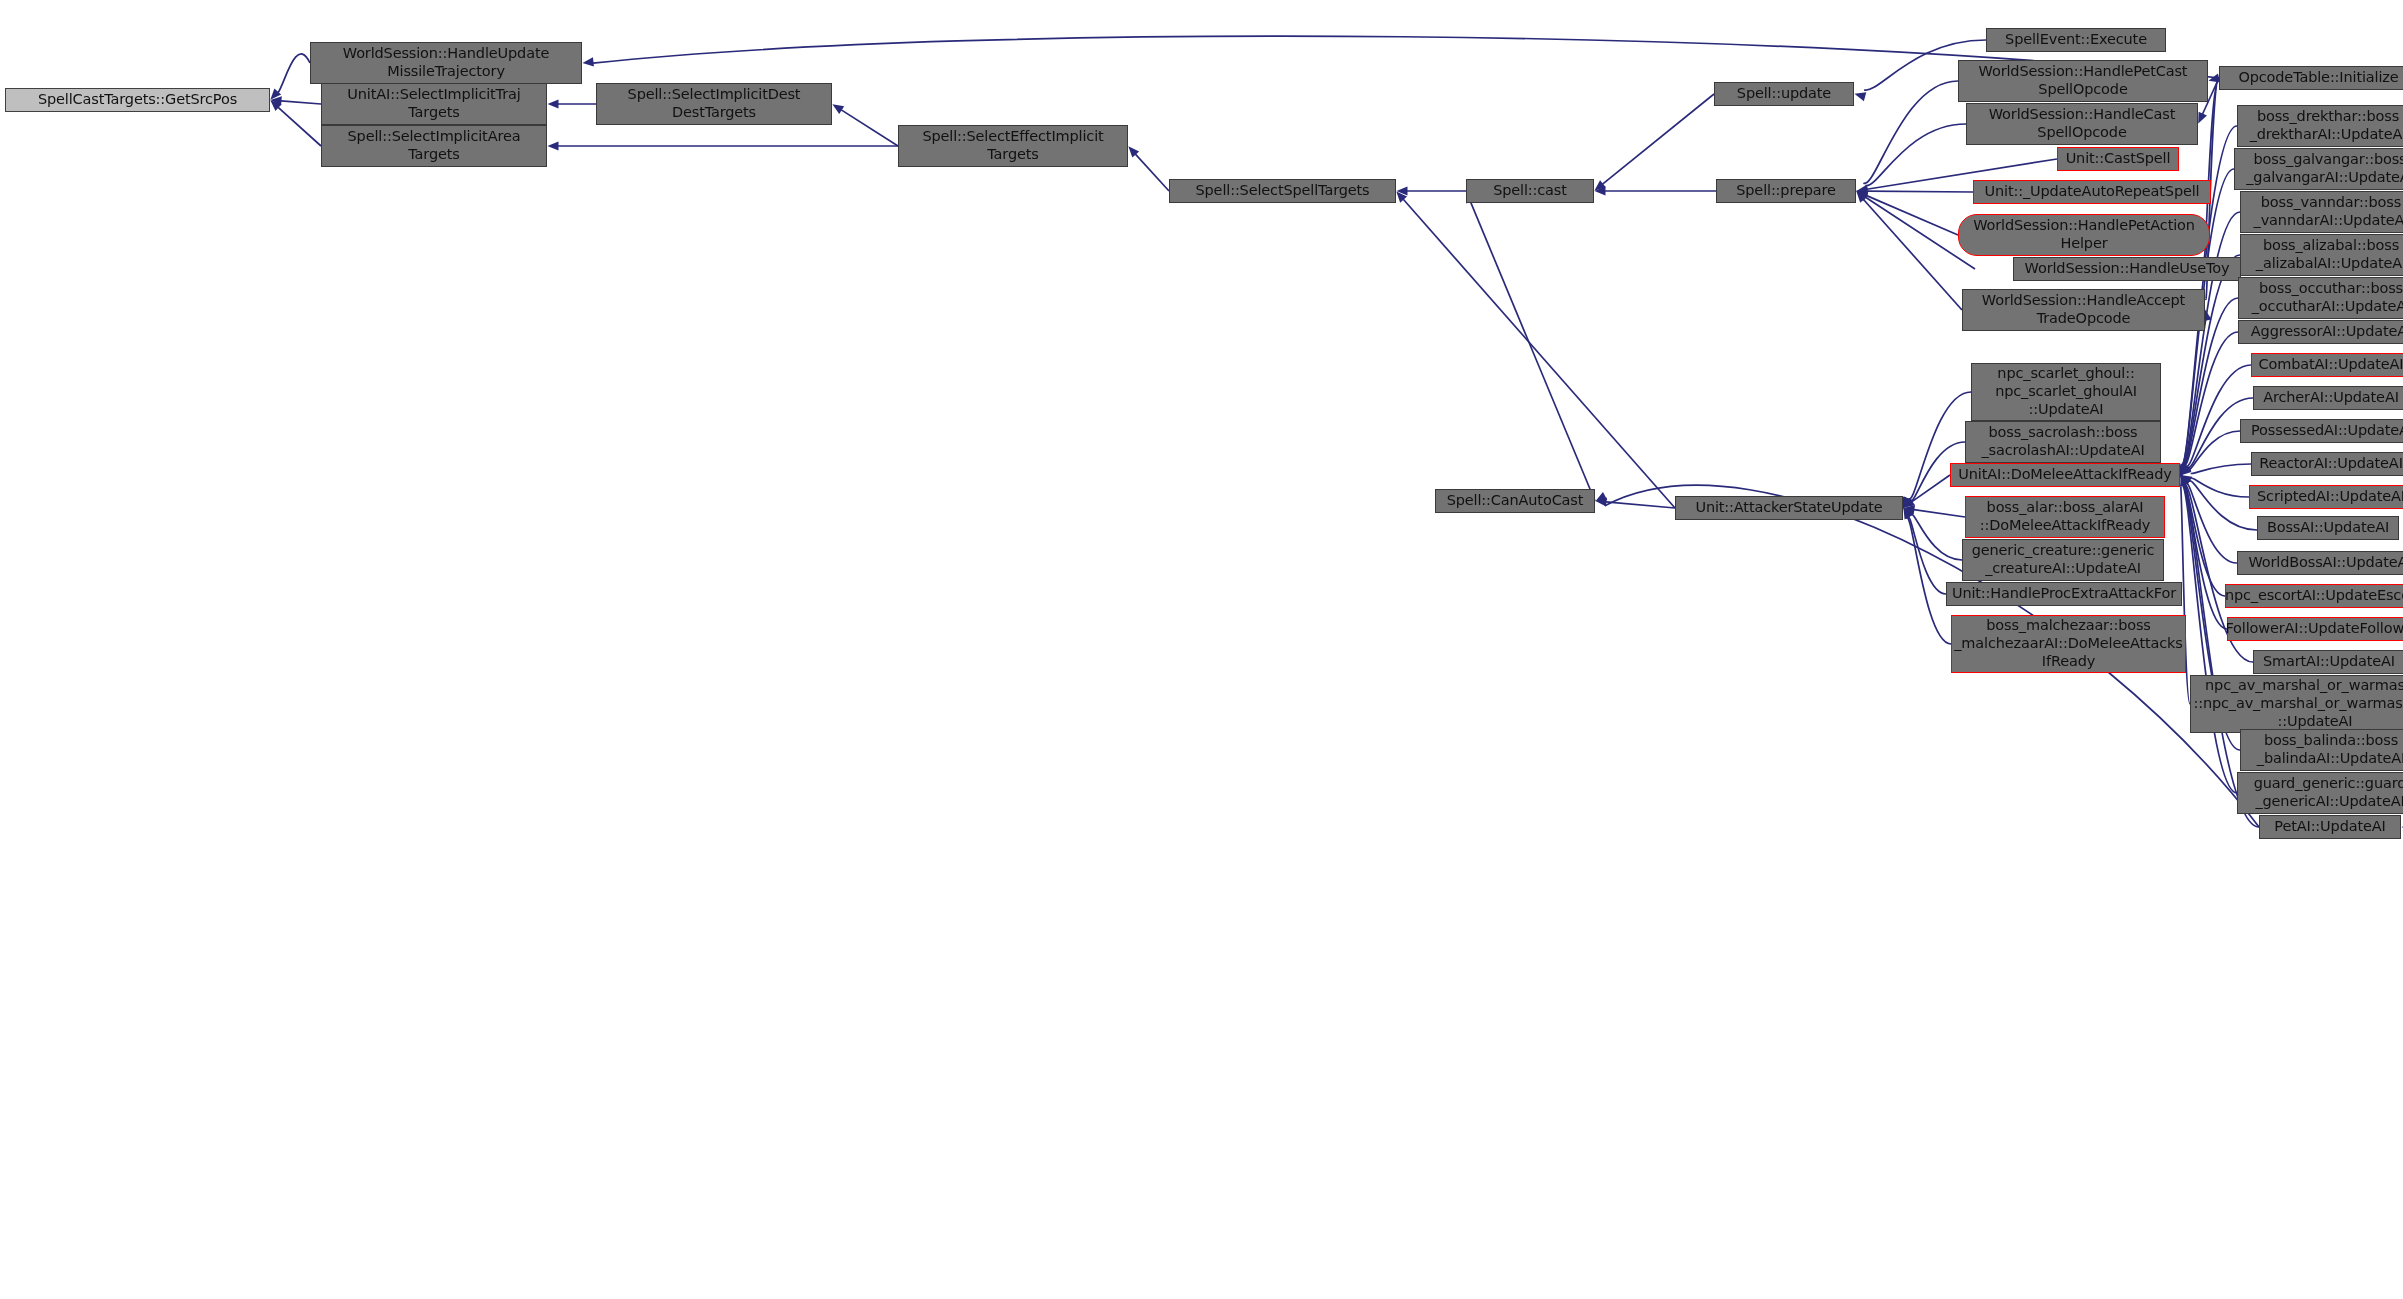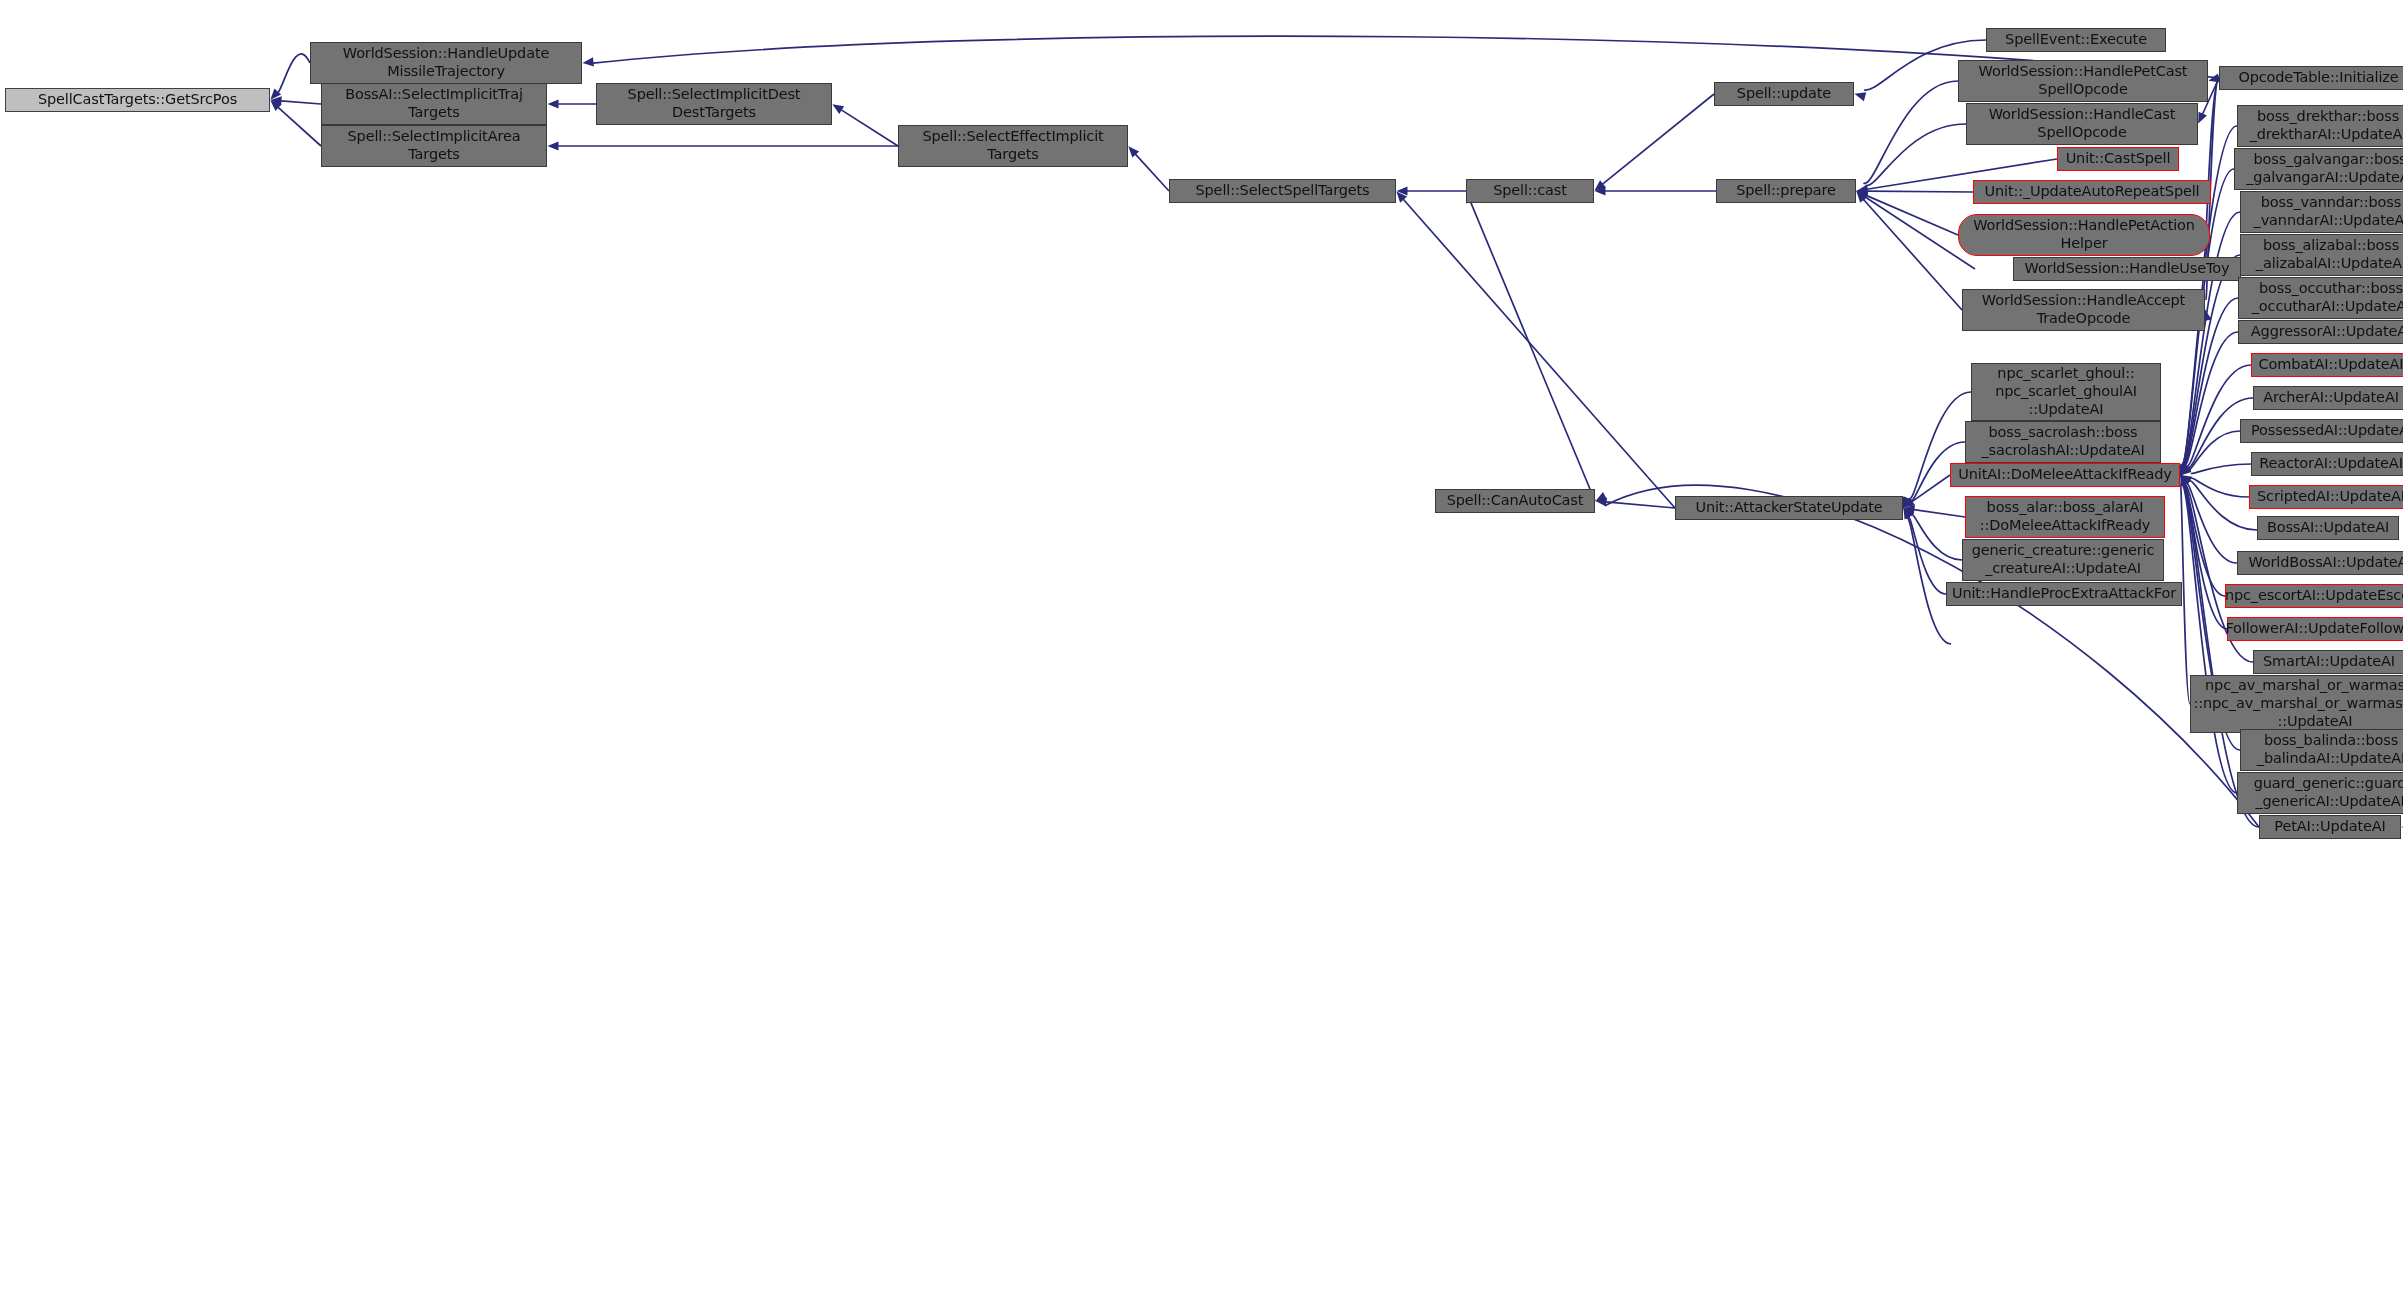--- a/index.html
+++ b/index.html
@@ -161,21 +161,21 @@
       <path d="M 1675 508 L 1605.9581308924573 501.95883645309" fill="none" stroke="#2a2a7a" stroke-width="1.7"></path>
       <polygon points="1595.498096858748,501.04358347514045 1606.8571957224976,497.4199288277483 1606.0552597799133,506.58491102871255" fill="#2a2a7a"></polygon>
       <path d="M 1595 501 L 1470.2261163948763 201.15578358458654" fill="none" stroke="#2a2a7a" stroke-width="1.7"></path>
       <polygon points="1466.192096199767,191.4616265265721 1474.665176639107,199.85012507330129 1466.1712485501798,203.384695149016" fill="#2a2a7a"></polygon>
       <path d="M 2259 827 C 2093 607.7, 1761 421.88, 1604.8741297969807 505.8478408340598" fill="none" stroke="#2a2a7a" stroke-width="1.7"></path>
       <polygon points="1595.4488240816809,501.22035640154814 1602.9577449144242,491.9588172245218 1607.3154421223123,500.06131529884203" fill="#2a2a7a"></polygon>
     </svg>
 <div class="node root" style="left: 5px; top: 88px; width: 265px; height: 24px;">SpellCastTargets::GetSrcPos</div>
     <div class="node" style="left: 310px; top: 42px; width: 272px; height: 42px;">WorldSession::HandleUpdate
 MissileTrajectory</div>
-    <div class="node" style="left: 321px; top: 83px; width: 226px; height: 42px;">BossAI::SelectImplicitTraj
+    <div class="node" style="left: 321px; top: 83px; width: 226px; height: 42px;">UnitAI::SelectImplicitTraj
 Targets</div>
     <div class="node" style="left: 321px; top: 125px; width: 226px; height: 42px;">Spell::SelectImplicitArea
 Targets</div>
     <div class="node" style="left: 596px; top: 83px; width: 236px; height: 42px;">Spell::SelectImplicitDest
 DestTargets</div>
     <div class="node" style="left: 898px; top: 125px; width: 230px; height: 42px;">Spell::SelectEffectImplicit
 Targets</div>
     <div class="node" style="left: 1169px; top: 179px; width: 227px; height: 24px;">Spell::SelectSpellTargets</div>
     <div class="node" style="left: 1466px; top: 179px; width: 128px; height: 24px;">Spell::cast</div>
     <div class="node" style="left: 1714px; top: 82px; width: 140px; height: 24px;">Spell::update</div>
@@ -226,15 +226,18 @@
 npc_scarlet_ghoulAI
 ::UpdateAI</div>
     <div class="node" style="left: 1965px; top: 421px; width: 196px; height: 42px;">boss_sacrolash::boss
 _sacrolashAI::UpdateAI</div>
     <div class="node red" style="left: 1950px; top: 463px; width: 230px; height: 24px;">UnitAI::DoMeleeAttackIfReady</div>
     <div class="node red" style="left: 1965px; top: 496px; width: 200px; height: 42px;">boss_alar::boss_alarAI
 ::DoMeleeAttackIfReady</div>
     <div class="node" style="left: 1962px; top: 539px; width: 202px; height: 42px;">generic_creature::generic
 _creatureAI::UpdateAI</div>
     <div class="node" style="left: 1946px; top: 582px; width: 236px; height: 24px;">Unit::HandleProcExtraAttackFor</div>
+    <div class="node red" style="left: 1951px; top: 615px; width: 235px; height: 58px;">boss_malchezaar::boss
+_malchezaarAI::DoMeleeAttacks
+IfReady</div>
     <div class="node" style="left: 1675px; top: 496px; width: 228px; height: 24px;">Unit::AttackerStateUpdate</div>
     <div class="node" style="left: 1435px; top: 489px; width: 160px; height: 24px;">Spell::CanAutoCast</div>
   </div>
 
 </body></html>

